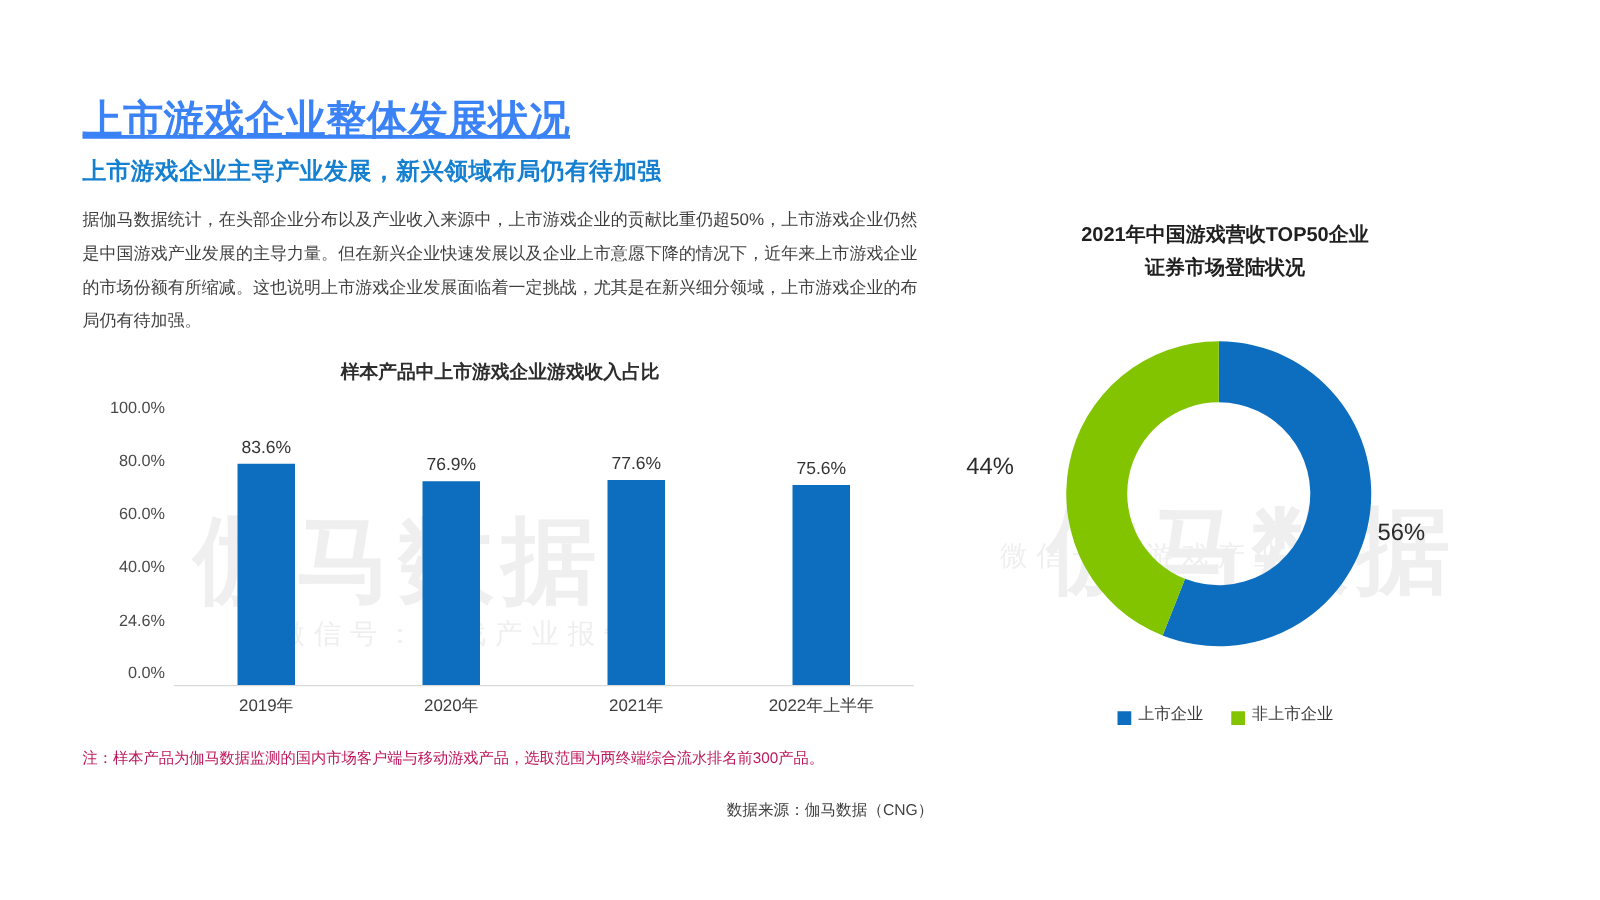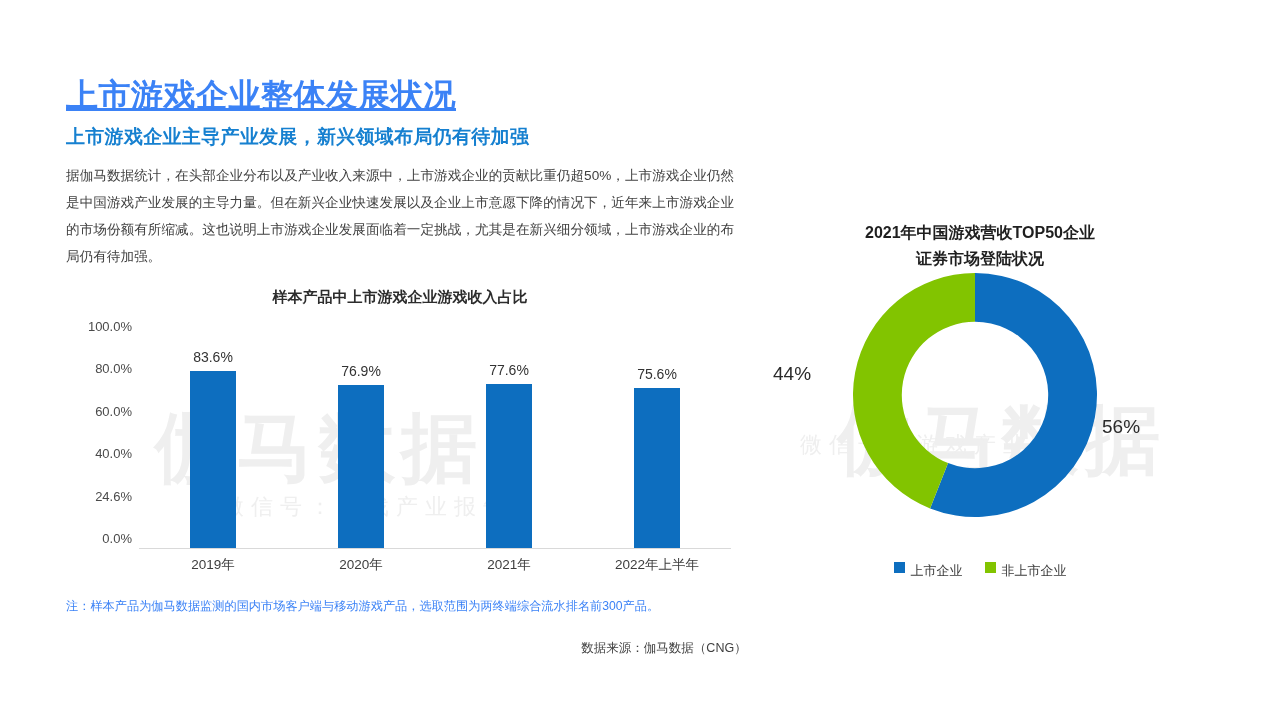--- a/index.html
+++ b/index.html
@@ -165,21 +165,21 @@
     color: #3d3d3d;
     white-space: nowrap;
   }
 
   
   .note {
     position: absolute;
     left: 66px;
     top: 598px;
     font-size: 12.2px;
-    color: #3b82f6;
+    color: #be185d;
     white-space: nowrap;
     z-index: 2;
   }
   .source {
     position: absolute;
     left: 0;
     top: 640px;
     width: 1280px;
     text-align: center;
     font-size: 12.5px;
@@ -200,21 +200,20 @@
   .donut-title {
     position: absolute;
     left: 0;
     top: 0;
     width: 420px;
     text-align: center;
     font-size: 16px;
     font-weight: bold;
     line-height: 26px;
     color: #1f1f1f;
-    margin-top: 44px;
   }
   .donut-svg {
     position: absolute;
     left: 80px;
     top: 94px;
   }
   .donut-label {
     position: absolute;
     font-size: 19px;
     color: #2b2b2b;
@@ -228,21 +227,21 @@
     left: 0;
     top: 386px;
     width: 420px;
     display: flex;
     justify-content: center;
     align-items: center;
     gap: 22px;
   }
   .legend-entry {
     display: flex;
-    align-items: flex-start;
+    align-items: flex-end;
     gap: 6px;
     font-size: 13px;
     color: #3a3a3a;
     white-space: nowrap;
   }
   .legend-swatch {
     width: 11px;
     height: 11px;
     display: inline-block;
   }

